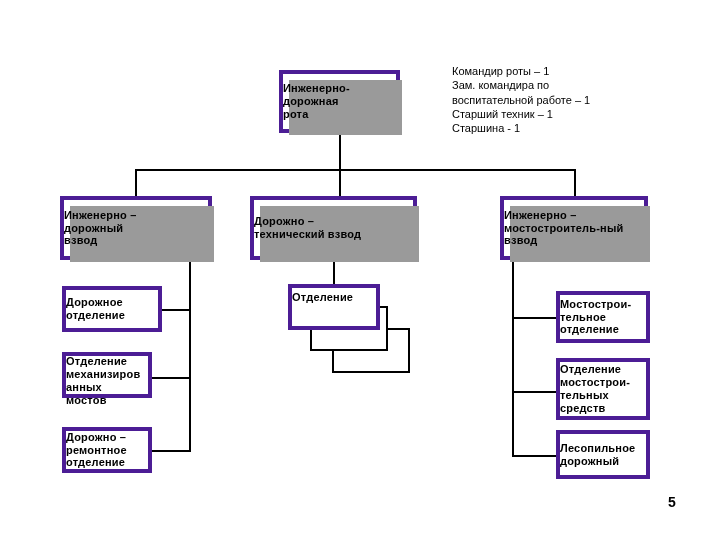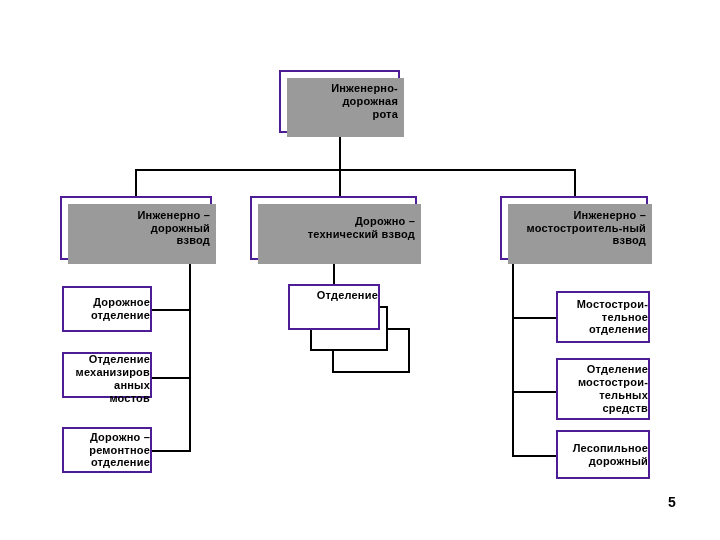--- a/index.html
+++ b/index.html
@@ -16,25 +16,25 @@
     height: 540px;
     background: #ffffff;
     overflow: hidden;
   }
 
   
   .box {
     position: absolute;
     box-sizing: border-box;
     background: #ffffff;
-    border: 2px solid #4c1d95;
+    border: 4px solid #4c1d95;
     display: flex;
     align-items: center;
     justify-content: center;
-    text-align: right;
+    text-align: left;
     color: #000000;
     z-index: 5;
   }
   .box .label {
     display: block;
     width: 100%;
     line-height: 1.18;
     font-weight: bold;
     letter-spacing: 0.2px;
   }
@@ -89,20 +89,25 @@
 <body>
 
 <div id="slide">
 
   <div class="box shadow" style="left:279px; top:70px; width:121px; height:63px; font-size:11px;">
     <span class="label" style="white-space: pre-line;">Инженерно-
 дорожная
 рота</span>
   </div>
 
+  <div class="textblock" style="left: 452px; top: 64px; width: 250px; font-size: 11px; white-space: pre-line;">Командир роты – 1
+Зам. командира по
+воспитательной работе – 1
+Старший техник – 1
+Старшина - 1</div>
 
   <div class="line vline" style="left:339px; top:133px; height:37px;"></div>
 
   <div class="line hline" style="left:135px; top:169px; width:441px;"></div>
 
   <div class="line vline" style="left:135px; top:169px; height:28px;"></div>
   <div class="line vline" style="left:339px; top:169px; height:28px;"></div>
   <div class="line vline" style="left:574px; top:169px; height:28px;"></div>
 
   <div class="box shadow" style="left:60px; top:196px; width:152px; height:64px; font-size:11px;">
@@ -120,21 +125,21 @@
     <span class="label" style="white-space: pre-line;">Инженерно –
 мостостроитель-ный
 взвод</span>
   </div>
 
   <div class="line vline" style="left:189px; top:260px; height:192px;"></div>
   <div class="line hline" style="left:152px; top:309px; width:39px;"></div>
   <div class="line hline" style="left:152px; top:377px; width:39px;"></div>
   <div class="line hline" style="left:152px; top:450px; width:39px;"></div>
 
-  <div class="box" style="left:62px; top:286px; width:90px; height:46px; font-size:11px;">
+  <div class="box" style="left:62px; top:286px; width:100px; height:46px; font-size:11px;">
     <span class="label" style="white-space: pre-line;">Дорожное
 отделение</span>
   </div>
 
   <div class="box" style="left:62px; top:352px; width:90px; height:46px; font-size:11px; align-items:flex-start;">
     <span class="label" style="margin-top: -1px; white-space: pre-line;">Отделение
 механизиров
 анных
 мостов</span>
   </div>

